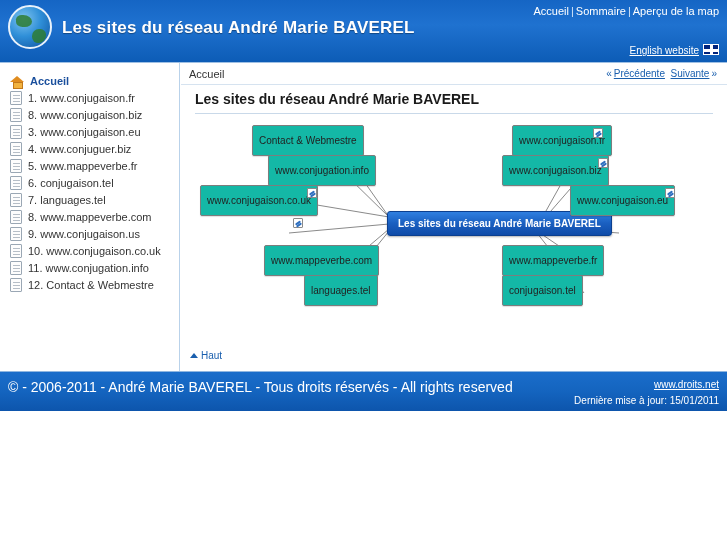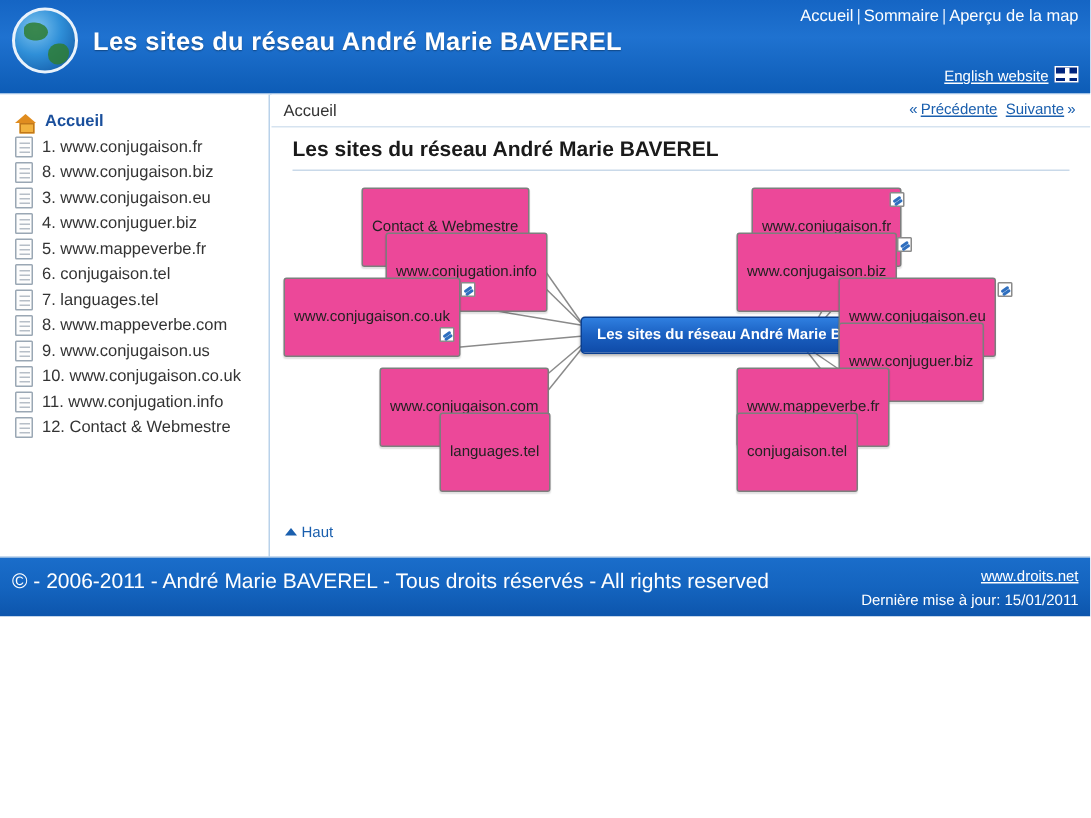--- a/index.html
+++ b/index.html
@@ -201,30 +201,31 @@
   }
 
   
   .diagram {
     position: absolute; left: 8px; top: 56px;
     width: 530px; height: 250px;
   }
   .diagram svg { position: absolute; left: 0; top: 0; }
   .node {
     position: absolute;
-    background: #ec4899;
+    background: #14b8a6;
     border: 1px solid #7d7d7d;
     border-radius: 2px;
     font-size: 10px;
     color: #222222;
-    padding: 20px 6px;
+    padding: 9px 6px;
     white-space: nowrap;
     line-height: 11px;
     box-shadow: 0 1px 1px rgba(0,0,0,.12);
     cursor: pointer;
+    margin-left: 11px;
   }
   .center-node {
     position: absolute;
     background: linear-gradient(to bottom, #2f7fe0 0%, #1a5fc0 50%, #0f4ba8 100%);
     border: 1px solid #0b3f8f;
     border-radius: 3px;
     color: #ffffff;
     font-size: 10px;
     font-weight: bold;
     padding: 6px 10px;
@@ -404,32 +405,31 @@
             <line x1="348" y1="112" x2="395" y2="144"></line>
             <line x1="348" y1="114" x2="395" y2="174"></line>
           </g>
         </svg>
 
         <div class="node" style="left:52px; top:6px;">Contact &amp; Webmestre</div>
         <div class="node" style="left:68px; top:36px;">www.conjugation.info</div>
         <div class="node" style="left:0px;  top:66px;">www.conjugaison.co.uk</div>
         <div class="linkmark" style="left:118px; top:69px;"></div>
         <div class="linkmark" style="left:104px; top:99px;"></div>
-        <div class="node" style="left:64px; top:126px;">www.conjugaison.com</div>
+        <div class="node" style="left:64px; top:126px;">www.mappeverbe.com</div>
         <div class="node" style="left:104px;top:156px;">languages.tel</div>
 
         <div class="center-node" style="left:198px; top:92px;">Les sites du réseau André Marie BAVEREL</div>
 
         <div class="node" style="left:312px; top:6px;">www.conjugaison.fr</div>
         <div class="linkmark" style="left:404px; top:9px;"></div>
         <div class="node" style="left:302px; top:36px;">www.conjugaison.biz</div>
         <div class="linkmark" style="left:409px; top:39px;"></div>
         <div class="node" style="left:370px; top:66px;">www.conjugaison.eu</div>
         <div class="linkmark" style="left:476px; top:69px;"></div>
-        <div class="node" style="left:370px; top:96px;">www.conjuguer.biz</div>
         <div class="node" style="left:302px; top:126px;">www.mappeverbe.fr</div>
         <div class="node" style="left:302px; top:156px;">conjugaison.tel</div>
       </div>
     </div>
   </div>
 
   <div class="haut">
     <span class="caret"></span><span>Haut</span>
   </div>
 

